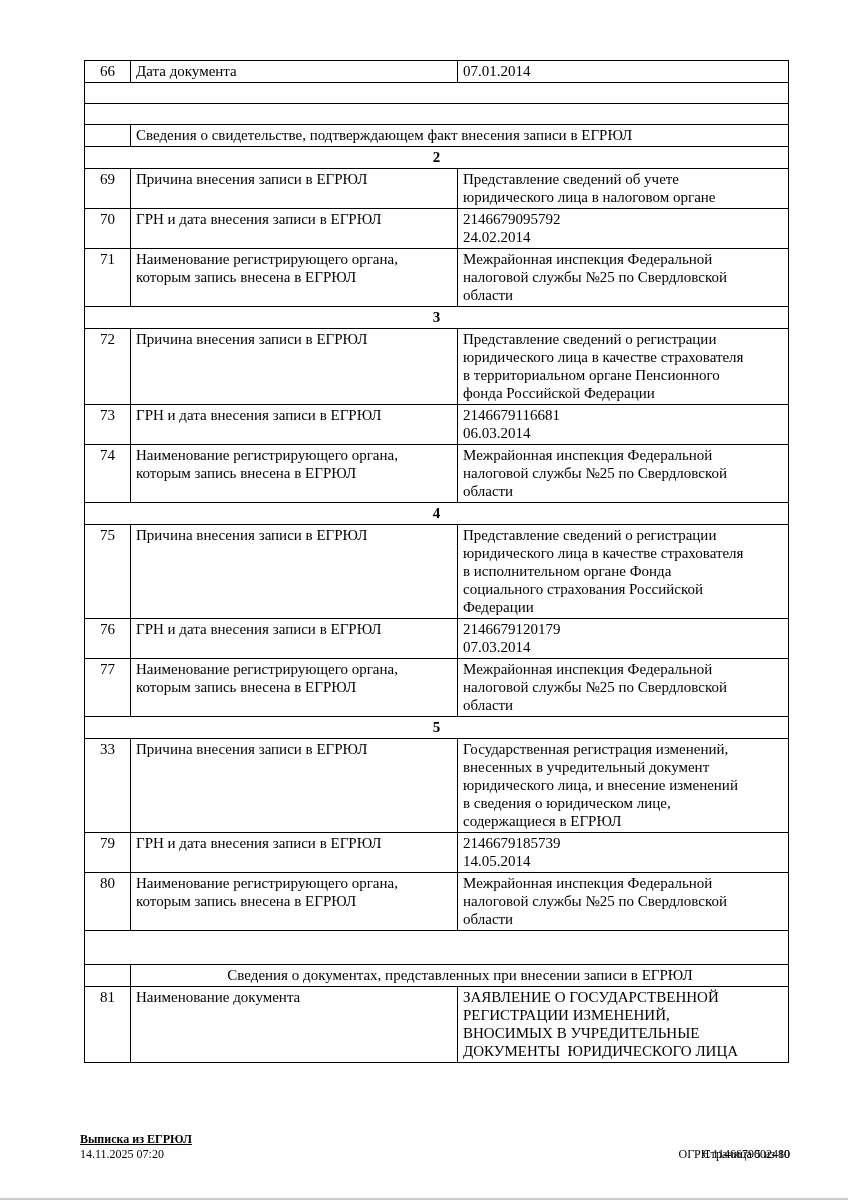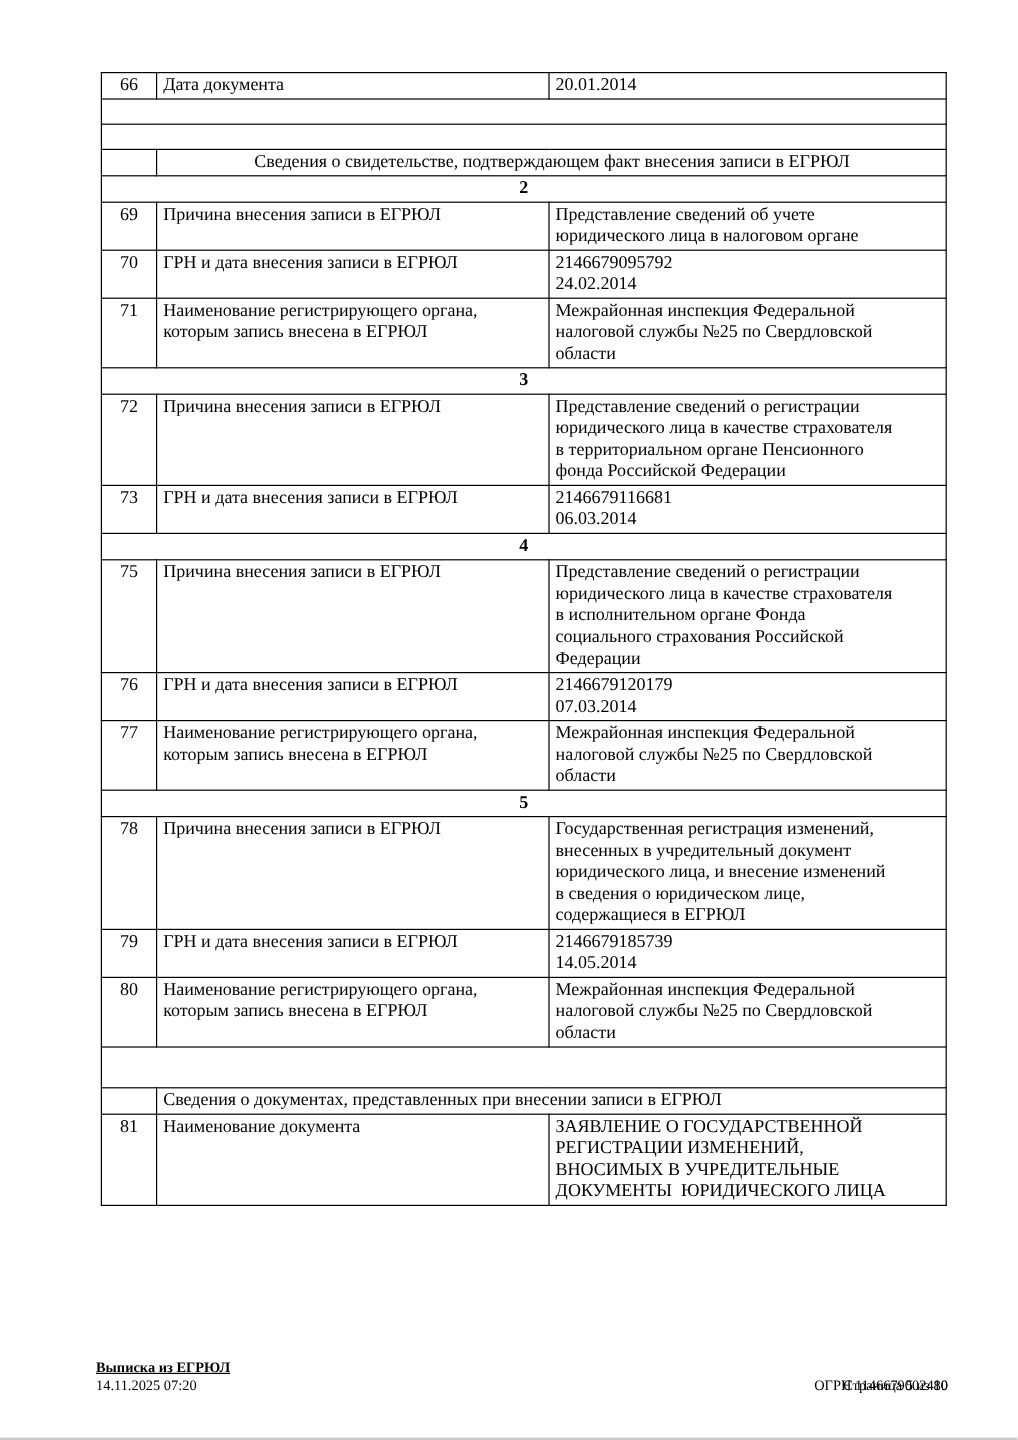--- a/index.html
+++ b/index.html
@@ -30,22 +30,22 @@
   .doc-table td.num {
     text-align: center;
     padding: 1px 2px 2px 2px;
     margin-left: 40px;
   }
   .doc-table td.secnum {
     text-align: center;
     font-weight: bold;
     padding: 1px 2px 2px 2px;
   }
-  .doc-table td.sec-center { text-align: center; }
-  .doc-table td.sec-left { text-align: left; font-family: Liberation Serif, serif; }
+  .doc-table td.sec-center { text-align: left; }
+  .doc-table td.sec-left { text-align: center; font-family: Liberation Serif, serif; }
   .doc-table tr.spacer td { height: 21px; padding: 0; }
   .doc-table tr.spacer-tall td { height: 34px; padding: 0; }
   .page-footer {
     position: absolute;
     left: 80px; top: 1132px;
     width: 710px;
     font-size: 12px;
     line-height: 14px;
   }
   .f-doc-type { font-weight: bold; text-decoration: underline; }
@@ -72,21 +72,21 @@
 <table class="doc-table">
   <colgroup>
     <col style="width:46px">
     <col style="width:327px">
     <col style="width:331px">
   </colgroup>
   <tbody>
     <tr>
       <td class="num">66</td>
       <td>Дата документа</td>
-      <td>20.01.2014</td>
+      <td>07.01.2014</td>
     </tr>
     <tr class="spacer">
       <td colspan="3"></td>
     </tr>
     <tr class="spacer">
       <td colspan="3"></td>
     </tr>
     <tr>
       <td class="num"></td>
       <td colspan="2" class="sec-center">Сведения о свидетельстве, подтверждающем факт внесения записи в ЕГРЮЛ</td>
@@ -123,20 +123,28 @@
       <td>Представление сведений о регистрации
 юридического лица в качестве страхователя
 в территориальном органе Пенсионного
 фонда Российской Федерации</td>
     </tr>
     <tr>
       <td class="num">73</td>
       <td>ГРН и дата внесения записи в ЕГРЮЛ</td>
       <td>2146679116681
 06.03.2014</td>
+    </tr>
+    <tr>
+      <td class="num">74</td>
+      <td>Наименование регистрирующего органа,
+которым запись внесена в ЕГРЮЛ</td>
+      <td>Межрайонная инспекция Федеральной
+налоговой службы №25 по Свердловской
+области</td>
     </tr>
     <tr>
       <td colspan="3" class="secnum">4</td>
     </tr>
     <tr>
       <td class="num">75</td>
       <td>Причина внесения записи в ЕГРЮЛ</td>
       <td>Представление сведений о регистрации
 юридического лица в качестве страхователя
 в исполнительном органе Фонда
@@ -154,21 +162,21 @@
       <td>Наименование регистрирующего органа,
 которым запись внесена в ЕГРЮЛ</td>
       <td>Межрайонная инспекция Федеральной
 налоговой службы №25 по Свердловской
 области</td>
     </tr>
     <tr>
       <td colspan="3" class="secnum">5</td>
     </tr>
     <tr>
-      <td class="num">78</td>
+      <td class="num">33</td>
       <td>Причина внесения записи в ЕГРЮЛ</td>
       <td>Государственная регистрация изменений,
 внесенных в учредительный документ
 юридического лица, и внесение изменений
 в сведения о юридическом лице,
 содержащиеся в ЕГРЮЛ</td>
     </tr>
     <tr>
       <td class="num">79</td>
       <td>ГРН и дата внесения записи в ЕГРЮЛ</td>

